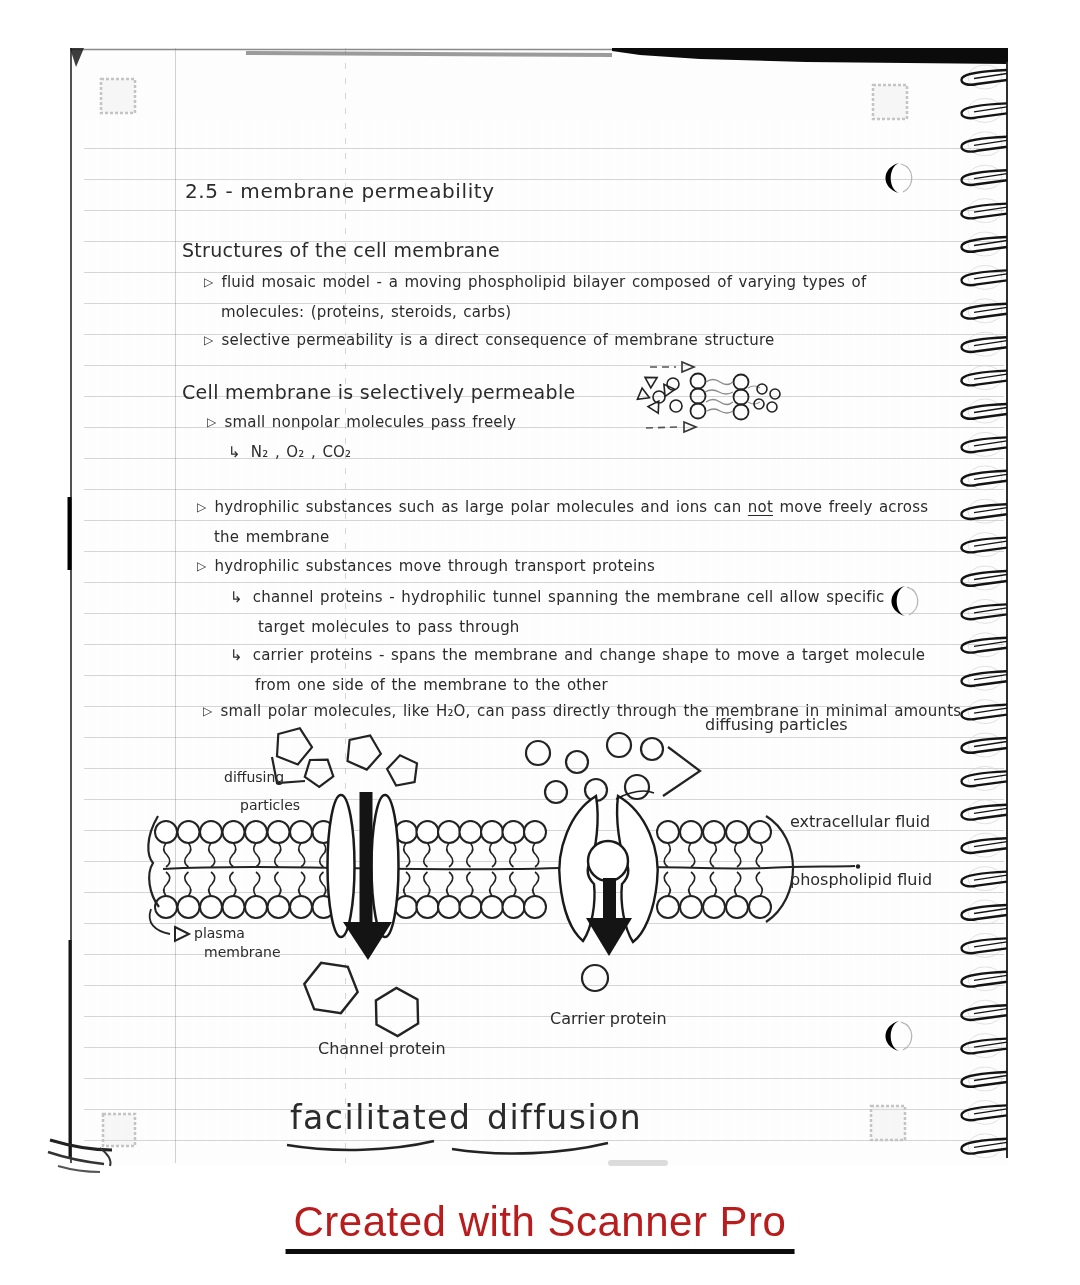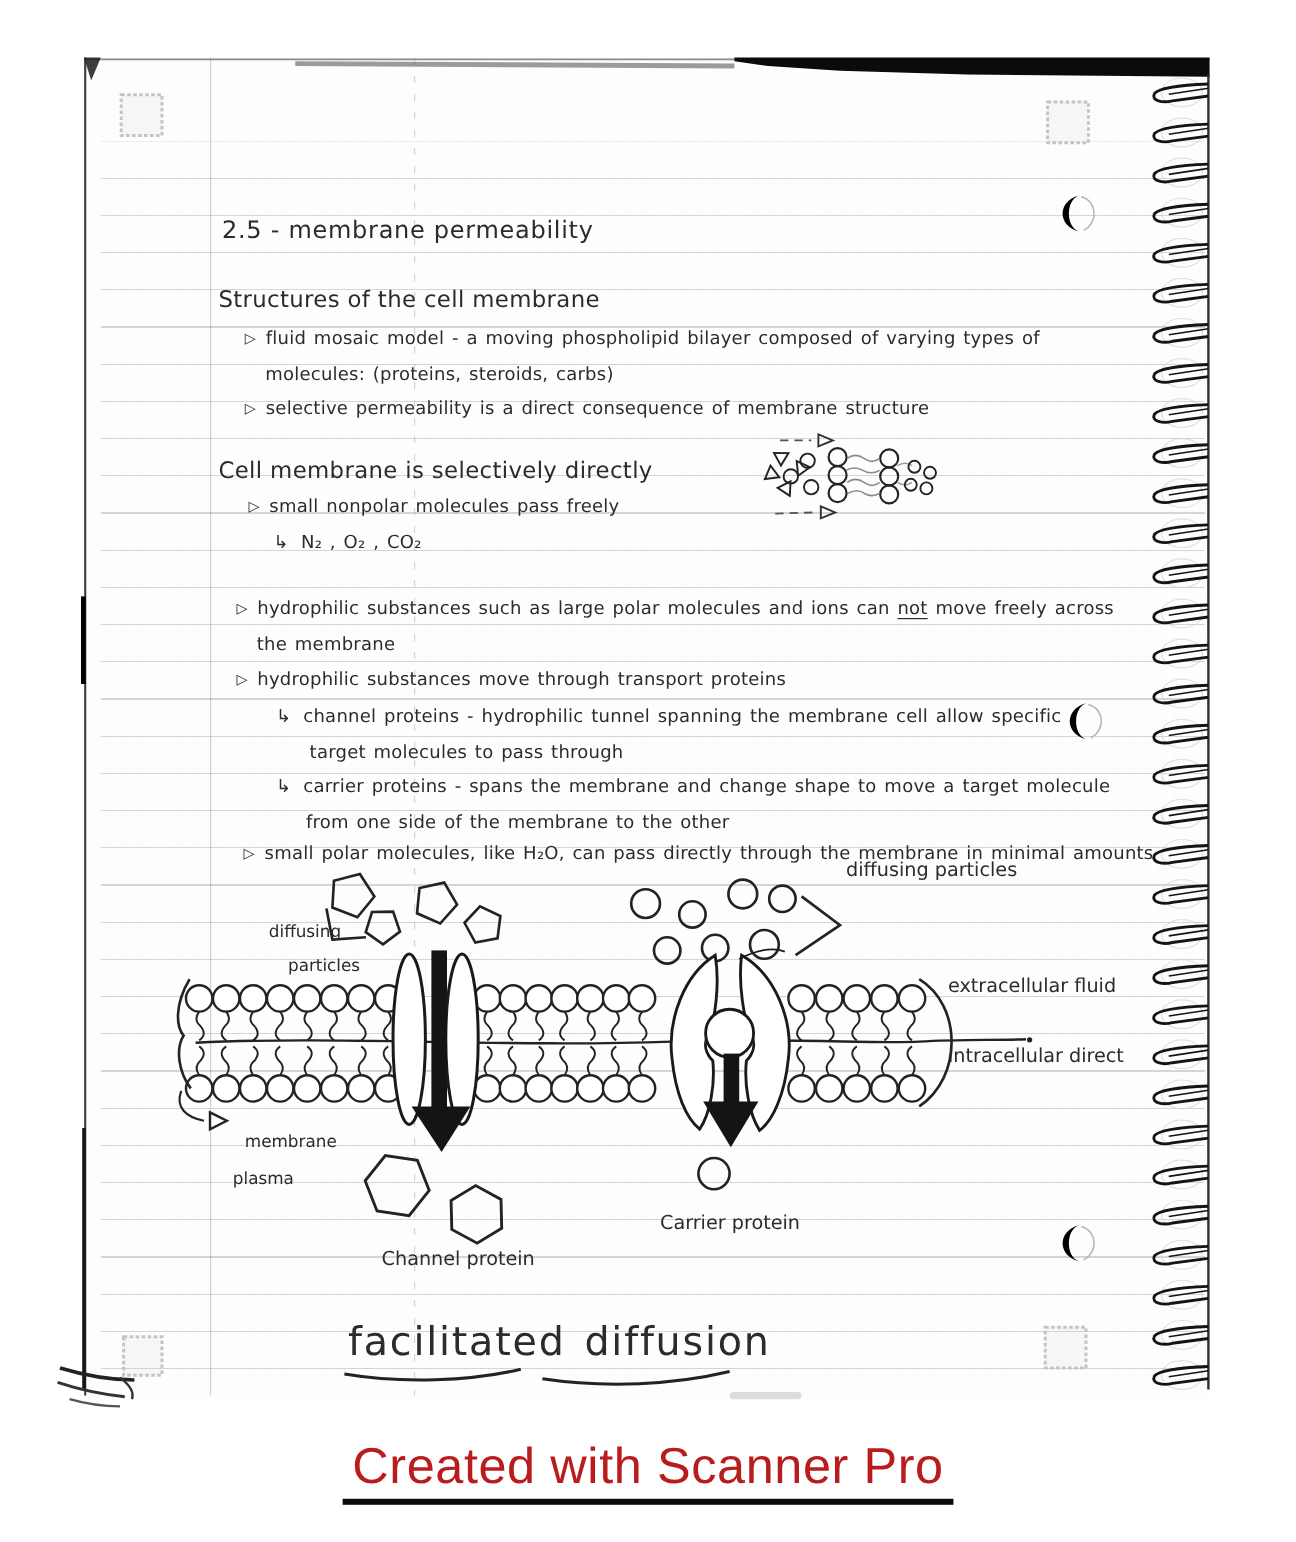--- a/index.html
+++ b/index.html
@@ -357,21 +357,21 @@
 
     <div class="t hw-h" style="left:182px;top:240px;">Structures of the cell membrane</div>
     <div class="t hw" style="left:204px;top:274px;">
       <span class="mk">▷</span><span>fluid mosaic model - a moving phospholipid bilayer composed of varying types of</span>
     </div>
     <div class="t hw" style="left:221px;top:304px;">molecules: (proteins, steroids, carbs)</div>
     <div class="t hw" style="left:204px;top:332px;">
       <span class="mk">▷</span><span>selective permeability is a direct consequence of membrane structure</span>
     </div>
 
-    <div class="t hw-h" style="left:182px;top:382px;">Cell membrane is selectively directly</div>
+    <div class="t hw-h" style="left:182px;top:382px;">Cell membrane is selectively permeable</div>
     <div class="t hw" style="left:207px;top:414px;">
       <span class="mk">▷</span><span>small nonpolar molecules pass freely</span>
     </div>
     <div class="t hw" style="left:228px;top:444px;">
       <span class="mk2">↳</span><span>N₂ , O₂ , CO₂</span>
     </div>
     <div class="t hw" style="left:197px;top:499px;">
       <span class="mk">▷</span><span>hydrophilic substances such as large polar molecules and ions can </span><span class="u">not</span><span> move freely across</span>
     </div>
     <div class="t hw" style="left:214px;top:529px;">the membrane</div>
@@ -387,22 +387,22 @@
     </div>
     <div class="t hw" style="left:255px;top:677px;">from one side of the membrane to the other</div>
     <div class="t hw" style="left:203px;top:703px;">
       <span class="mk">▷</span><span>small polar molecules, like H₂O, can pass directly through the membrane in minimal amounts</span>
     </div>
 
     <div class="t hw-sm" style="left:224px;top:770px;">diffusing</div>
     <div class="t hw-sm" style="left:240px;top:788px;margin-top:10px;">particles</div>
     <div class="t hw-lbl" style="left:705px;top:716px;">diffusing particles</div>
     <div class="t hw-lbl" style="left:790px;top:813px;">extracellular fluid</div>
-    <div class="t hw-lbl" style="left:790px;top:871px;">intracellular direct</div>
-    <div class="t hw-sm" style="left:194px;top:976px;">plasma</div>
+    <div class="t hw-lbl" style="left:790px;top:871px;">phospholipid fluid</div>
+    <div class="t hw-sm" style="left:194px;top:926px;">plasma</div>
     <div class="t hw-sm" style="left:204px;top:945px;">membrane</div>
     <div class="t hw-lbl" style="left:318px;top:1040px;">Channel protein</div>
     <div class="t hw-lbl" style="left:550px;top:1010px;">Carrier protein</div>
     <div class="t hw-cap" style="left:290px;top:1100px;">facilitated</div>
     <div class="t hw-cap" style="left:487px;top:1100px;text-align:right;">diffusion</div>
   </div>
 
   <a id="footer-link" href="#" style="color: #b91c1c;">Created with Scanner Pro</a>
 </div>
 

